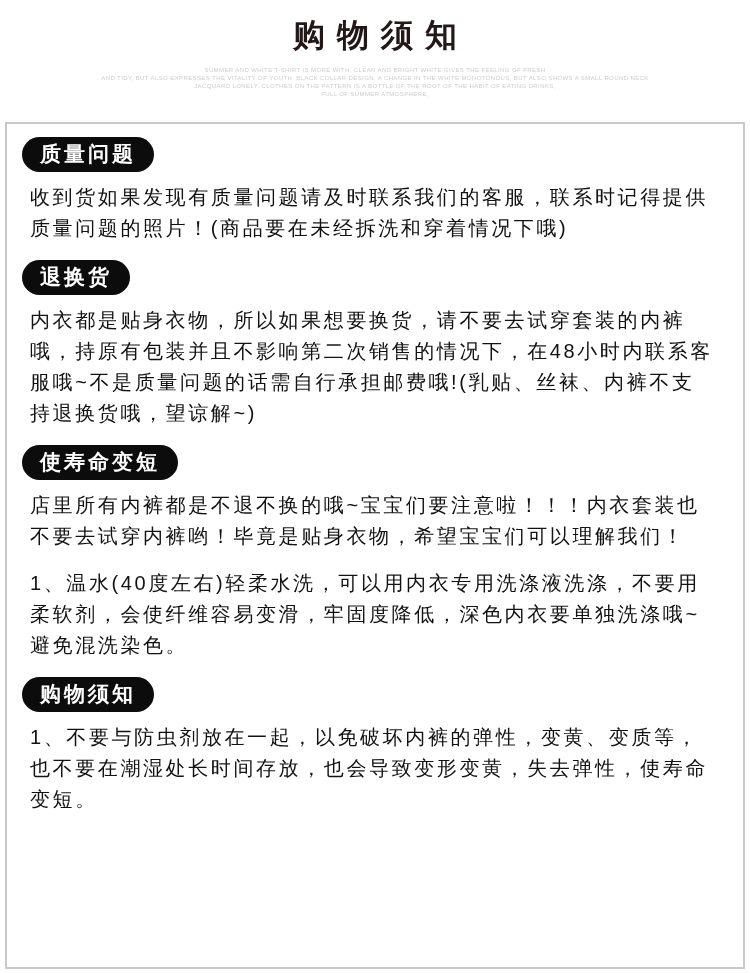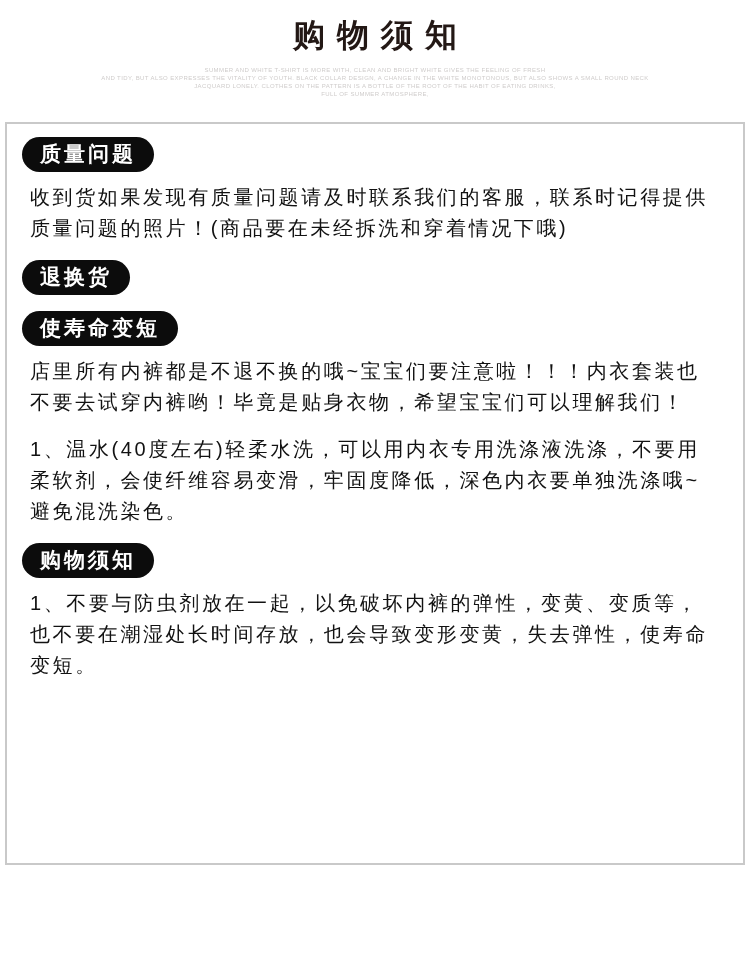--- a/index.html
+++ b/index.html
@@ -31,21 +31,21 @@
     font-size: 6px;
     line-height: 8px;
     letter-spacing: 0.4px;
     margin-bottom: 0;
   }
   .subtitle-en span { display: block; }
   .notice-box {
     margin: 24px 5px 0 5px;
     border: 2px solid #c9c9c9;
     box-sizing: border-box;
-    height: 743px;
+    height: 847px;
     padding: 13px 18px 10px 15px;
     overflow: hidden;
   }
   .section { margin: 0 0 16px 0; }
   .section:last-child { margin-bottom: 0; }
   .badge {
     display: inline-block;
     background: #0c0c0c;
     color: #ffffff;
     font-size: 21px;
@@ -83,20 +83,23 @@
   <div class="notice-box">
   <div class="section">
     <span class="badge">质量问题</span>
     <div class="section-body">
           <p class="para">收到货如果发现有质量问题请及时联系我们的客服，联系时记得提供质量问题的照片！(商品要在未经拆洗和穿着情况下哦)</p>
         </div>
   </div>
 
   <div class="section">
     <span class="badge">退换货</span>
+    <div class="section-body">
+          <p class="para">内衣都是贴身衣物，所以如果想要换货，请不要去试穿套装的内裤哦，持原有包装并且不影响第二次销售的情况下，在48小时内联系客服哦~不是质量问题的话需自行承担邮费哦!(乳贴、丝袜、内裤不支持退换货哦，望谅解~)</p>
+        </div>
   </div>
 
   <div class="section">
     <span class="badge">使寿命变短</span>
     <div class="section-body">
           <p class="para">店里所有内裤都是不退不换的哦~宝宝们要注意啦！！！内衣套装也不要去试穿内裤哟！毕竟是贴身衣物，希望宝宝们可以理解我们！</p>
         </div>
   </div>
 
   <div class="section">

